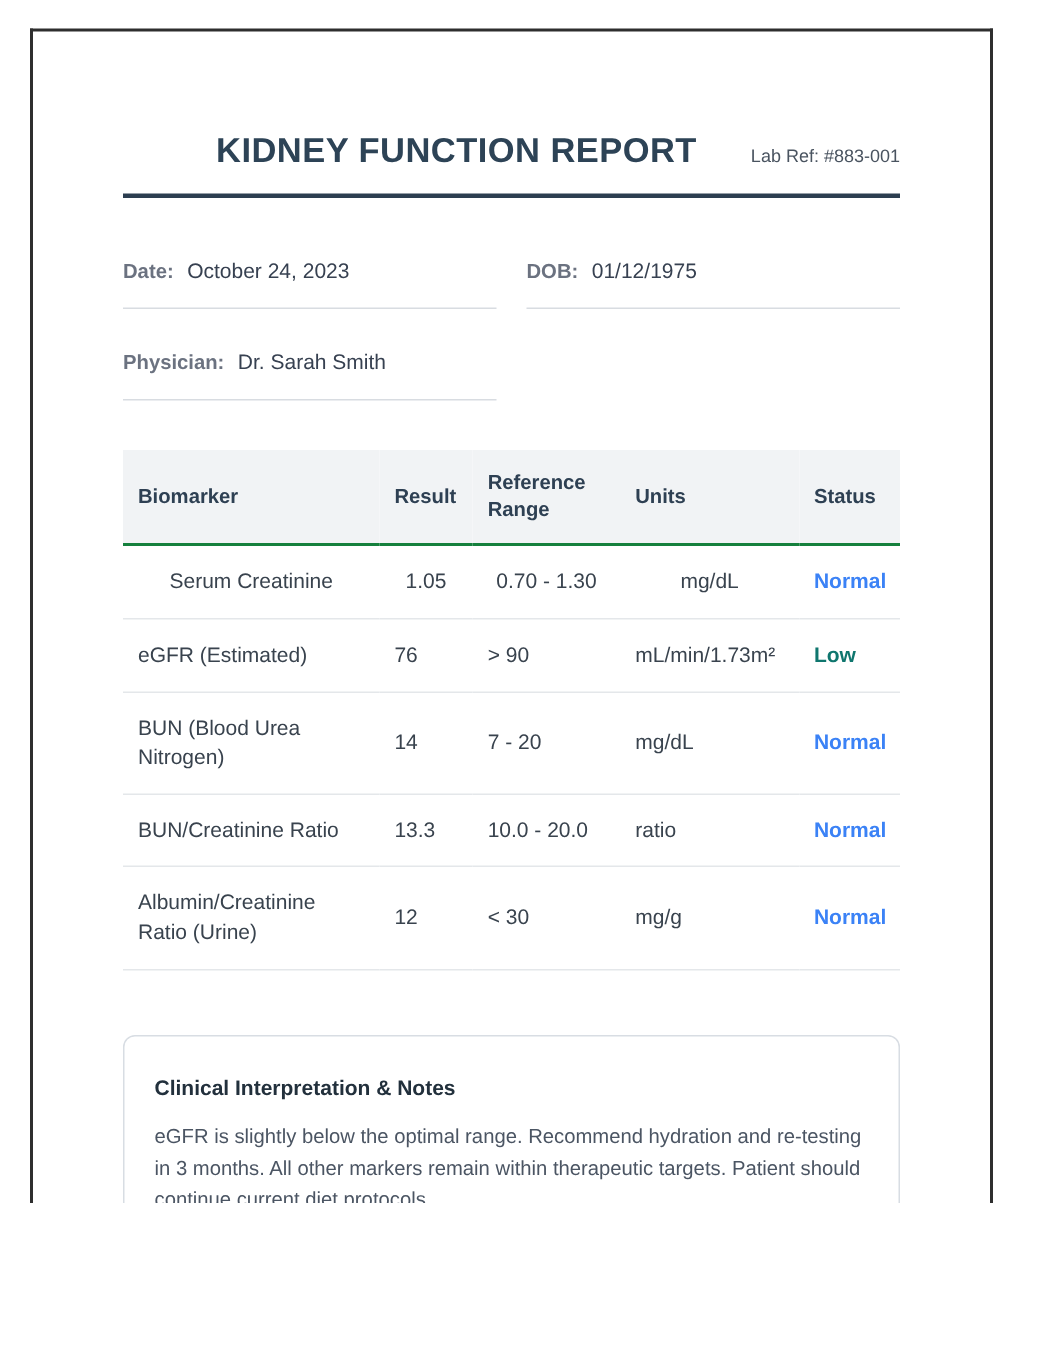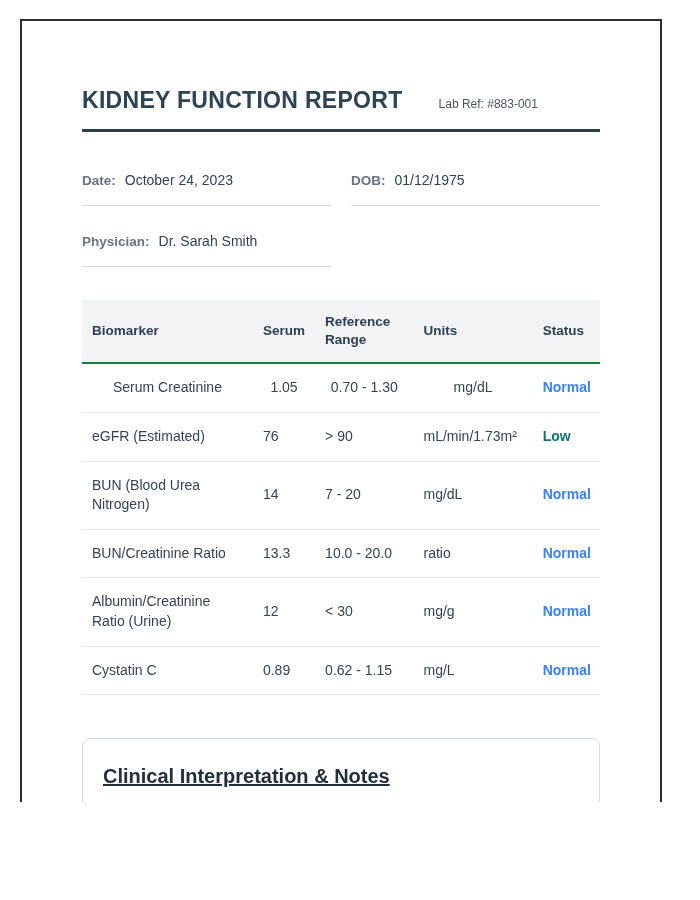--- a/index.html
+++ b/index.html
@@ -16,21 +16,21 @@
     width: 642px; height: 783px;
     border: 2px solid #2e2e2e;
     border-bottom: none;
     background: #ffffff;
     padding: 66px 60px 0 60px;
     overflow: hidden;
   }
   
   .report-header {
     display: flex;
-    justify-content: flex-start;
+    justify-content: flex-end;
     align-items: flex-end;
     border-bottom: 3px solid #2c3e50;
     padding-bottom: 15px;
   }
   .report-title {
     font-size: 23px;
     font-weight: 700;
     color: #2d4356;
     letter-spacing: 0.3px;
   }
@@ -96,24 +96,23 @@
   td.status-cell.status-low    { color: #0f766e; }
   
   .notes-box {
     margin-top: 43px;
     border: 1px solid #d8dde3;
     border-radius: 8px;
     padding: 26px 20px 20px 20px;
     min-height: 170px;
   }
   .notes-title {
-    font-size: 20px;
+    font-size: 14px;
     font-weight: 700;
     color: #22303c;
-    text-decoration: underline;
   }
   .notes-body {
     margin-top: 14px;
     font-size: 13.5px;
     color: #4b5563;
     line-height: 1.58;
     max-width: 492px;
   }
 </style>
 </head>
@@ -142,21 +141,21 @@
     <colgroup>
       <col class="c-biomarker">
         <col class="c-result">
         <col class="c-range">
         <col class="c-units">
         <col class="c-status">
     </colgroup>
     <thead>
       <tr>
         <th>Biomarker</th>
-        <th>Serum</th>
+        <th>Result</th>
         <th>Reference Range</th>
         <th>Units</th>
         <th>Status</th>
       </tr>
     </thead>
     <tbody>
       <tr>
         <td>Serum Creatinine</td>
         <td>1.05</td>
         <td>0.70 - 1.30</td>
@@ -184,27 +183,20 @@
         <td>ratio</td>
         <td class="status-cell status-normal">Normal</td>
       </tr>
       <tr>
         <td>Albumin/Creatinine Ratio (Urine)</td>
         <td>12</td>
         <td>&lt; 30</td>
         <td>mg/g</td>
         <td class="status-cell status-normal">Normal</td>
       </tr>
-      <tr>
-        <td>Cystatin C</td>
-        <td>0.89</td>
-        <td>0.62 - 1.15</td>
-        <td>mg/L</td>
-        <td class="status-cell status-normal">Normal</td>
-      </tr>
     </tbody>
   </table>
 
   <div class="notes-box">
     <div class="notes-title">Clinical Interpretation &amp; Notes</div>
     <div class="notes-body">eGFR is slightly below the optimal range. Recommend hydration and re-testing in 3 months. All other markers remain within therapeutic targets. Patient should continue current diet protocols.</div>
   </div>
 
 </div>
 

